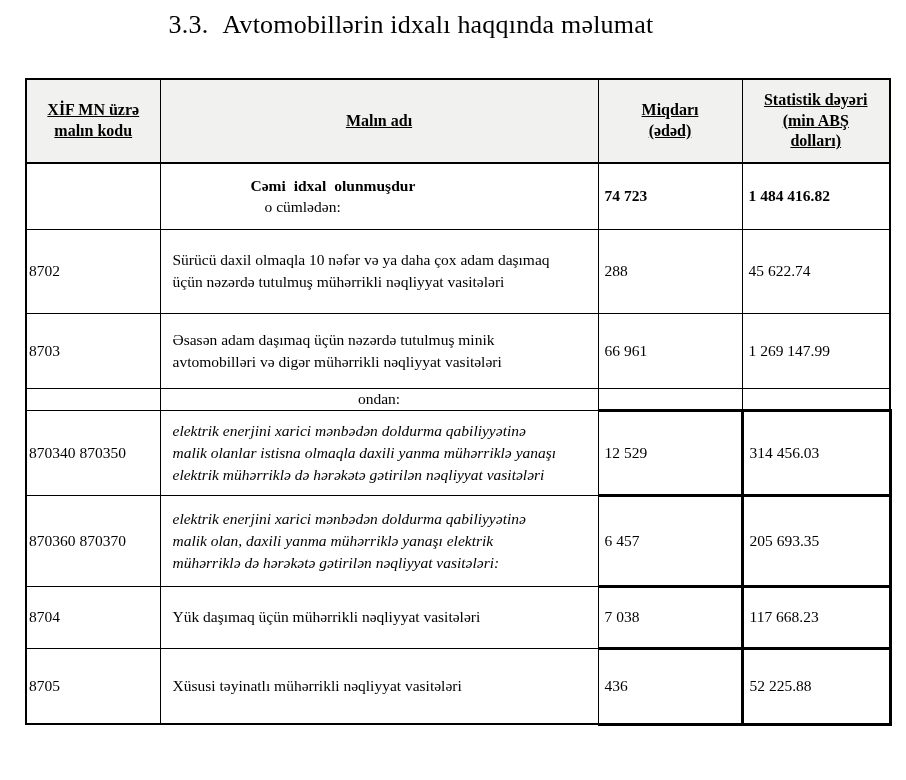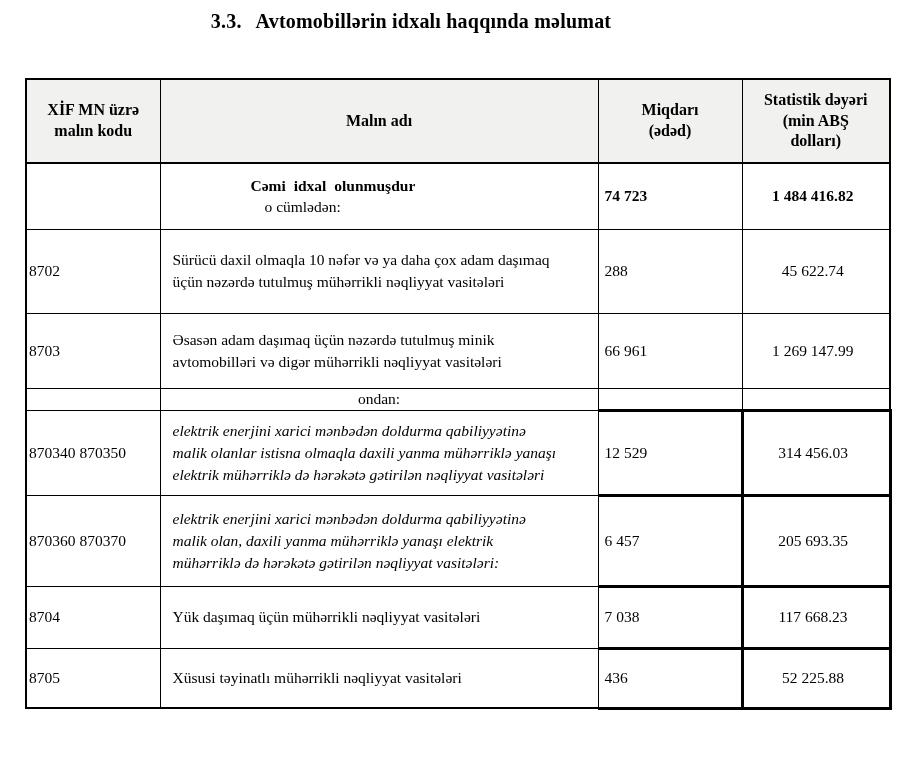--- a/index.html
+++ b/index.html
@@ -2,53 +2,53 @@
 <html><head>
 <meta charset="utf-8">
 <style>
   html,body{margin:0;padding:0;}
   body{
     width:906px;height:780px;background:#ffffff;color:#000000;
     font-family:"Liberation Serif", serif;position:relative;overflow:hidden;
   }
   .doc-title{
     position:absolute;top:10px;left:0;width:822px;text-align:center;
-    font-size:20px;font-weight:bold;letter-spacing:.2px;
+    font-size:26px;font-weight:normal;letter-spacing:.2px;
   }
   .doc-title .num{margin-right:14px;}
   table.stats{
     position:absolute;left:25px;top:78px;width:864px;
     border-collapse:collapse;table-layout:fixed;
     border:2px solid #000;
   }
   col.c1{width:134px;} col.c2{width:438px;} col.c3{width:144px;} col.c4{width:148px;}
   th{
     background:#f1f1f0;border:1px solid #000;border-bottom-width:2px;
     font-size:16px;font-weight:bold;text-align:center;vertical-align:middle;
     line-height:1.3;white-space:pre-line;padding:4px 6px;
   }
   td{
     border:1px solid #000;font-size:15.5px;vertical-align:middle;
     padding:4px 6px;line-height:1.4;
   }
   td.code{text-align:left;padding-left:2px;padding-right:2px;}
   td.name{text-align:left;padding-left:12px;padding-right:28px;}
   td.qty{padding-right:16px;}
-  td.val{text-align:center;padding-right:12px;}
+  td.val{text-align:left;padding-right:12px;}
   td.thick{border-width:3px 3px 3px 1px;}
   .bold{font-weight:bold;}
   .total-line{font-weight:bold;word-spacing:4px;}
   .total-sub{padding-left:14px;}
   td.total-name{padding-left:90px;}
   td.italic-name{font-style:italic;padding-right:34px;line-height:1.42;}
   td.group-name{text-align:center;padding:1px 6px;line-height:1.1;}
-  tr.h-header{height:84px;}
+  tr.h-header{height:84px;text-decoration:underline;}
   tr.h-r0{height:66px;} tr.h-r1{height:84px;} tr.h-r2{height:75px;margin-top:33px;}
   tr.h-r3{height:22px;} tr.h-r4{height:85px;} tr.h-r5{height:91px;}
-  tr.h-r6{height:55px;} tr.h-r7{height:62px;} tr.h-r8{height:60px;}
+  tr.h-r6{height:55px;} tr.h-r7{height:62px;} tr.h-r8{height:76px;}
 </style>
 </head>
 <body>
 
 <div class="doc-title">
   <span class="num">3.3.</span><span>Avtomobillərin idxalı haqqında məlumat</span>
 </div>
 
 <table class="stats">
   <colgroup>

